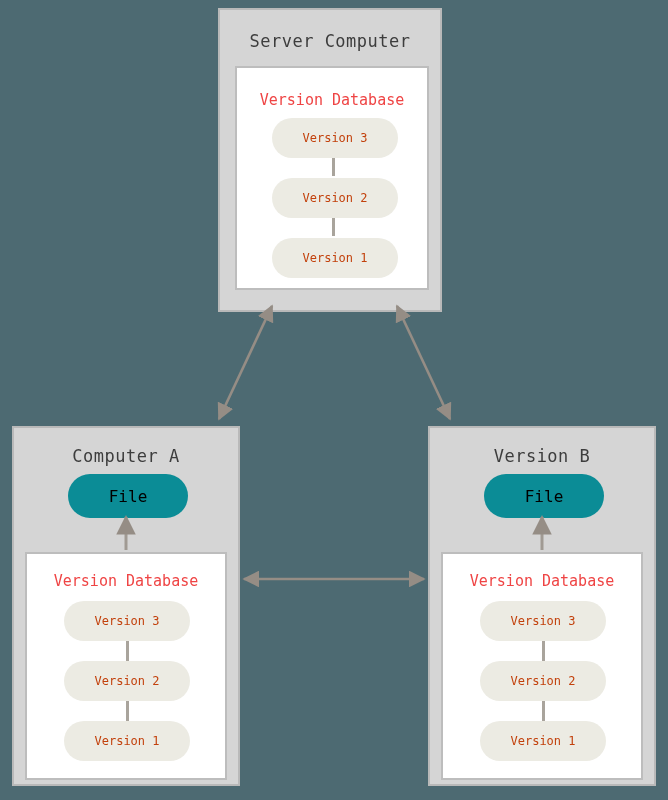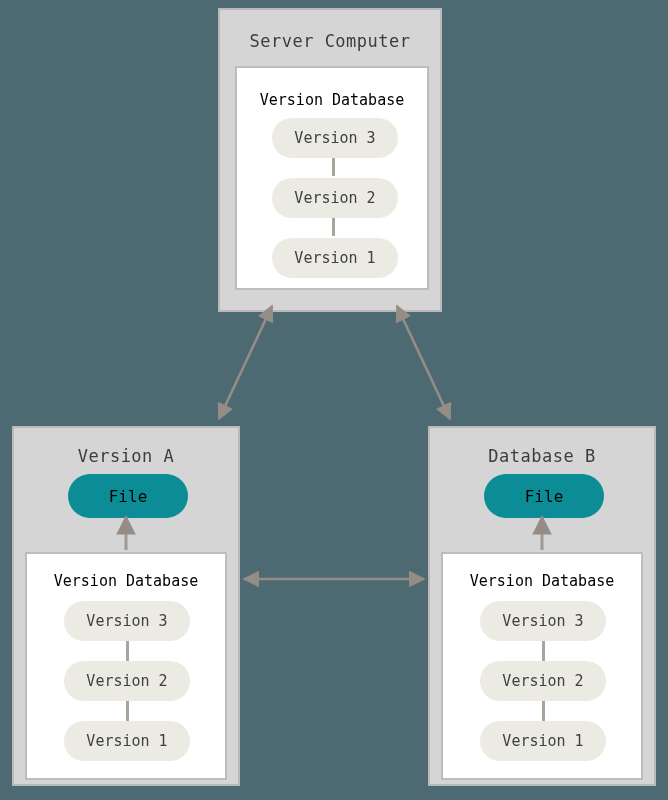--- a/index.html
+++ b/index.html
@@ -39,32 +39,32 @@
     position: absolute;
     background: #ffffff;
     border: 2px solid #bdbdbd;
     box-sizing: border-box;
   }
   .vdb-title {
     position: absolute;
     left: 0;
     right: 0;
     text-align: center;
-    color: #000000;
+    color: #ef4444;
     font-size: 15px;
     white-space: nowrap;
   }
 
   
   .pill {
     position: absolute;
     background: #ecebe3;
     border-radius: 24px;
-    color: #404040;
-    font-size: 15px;
+    color: #c2410c;
+    font-size: 12px;
     display: flex;
     align-items: center;
     justify-content: center;
     box-sizing: border-box;
     white-space: nowrap;
   }
   .pill-file {
     background: #0b8c96;
     color: #000000;
     border-radius: 26px;
@@ -100,38 +100,38 @@
       <div class="vconn" style="left:95px; top:88px; height:20px;"></div>
       <div class="vconn" style="left:95px; top:148px; height:20px;"></div>
 
       <div class="pill" style="left:35px; top:50px; width:126px; height:40px;">Version 3</div>
       <div class="pill" style="left:35px; top:110px; width:126px; height:40px;">Version 2</div>
       <div class="pill" style="left:35px; top:170px; width:126px; height:40px;">Version 1</div>
     </div>
   </div>
 
   <div class="machine" style="left:12px; top:426px; width:228px; height:360px;">
-    <div class="machine-title" style="top:18px;">Version A</div>
+    <div class="machine-title" style="top:18px;">Computer A</div>
 
     <div class="pill pill-file" style="left:54px; top:46px; width:120px; height:44px;">File</div>
 
     <div class="vdb" style="left:11px; top:124px; width:202px; height:228px;">
       <div class="vdb-title" style="top:18px;">Version Database</div>
 
       <div class="vconn" style="left:99px; top:87px; height:22px;"></div>
       <div class="vconn" style="left:99px; top:147px; height:22px;"></div>
 
       <div class="pill" style="left:37px; top:47px; width:126px; height:40px;">Version 3</div>
       <div class="pill" style="left:37px; top:107px; width:126px; height:40px;">Version 2</div>
       <div class="pill" style="left:37px; top:167px; width:126px; height:40px;">Version 1</div>
     </div>
   </div>
 
   <div class="machine" style="left:428px; top:426px; width:228px; height:360px;">
-    <div class="machine-title" style="top:18px;">Database B</div>
+    <div class="machine-title" style="top:18px;">Version B</div>
 
     <div class="pill pill-file" style="left:54px; top:46px; width:120px; height:44px;">File</div>
 
     <div class="vdb" style="left:11px; top:124px; width:202px; height:228px;">
       <div class="vdb-title" style="top:18px;">Version Database</div>
 
       <div class="vconn" style="left:99px; top:87px; height:22px;"></div>
       <div class="vconn" style="left:99px; top:147px; height:22px;"></div>
 
       <div class="pill" style="left:37px; top:47px; width:126px; height:40px;">Version 3</div>

